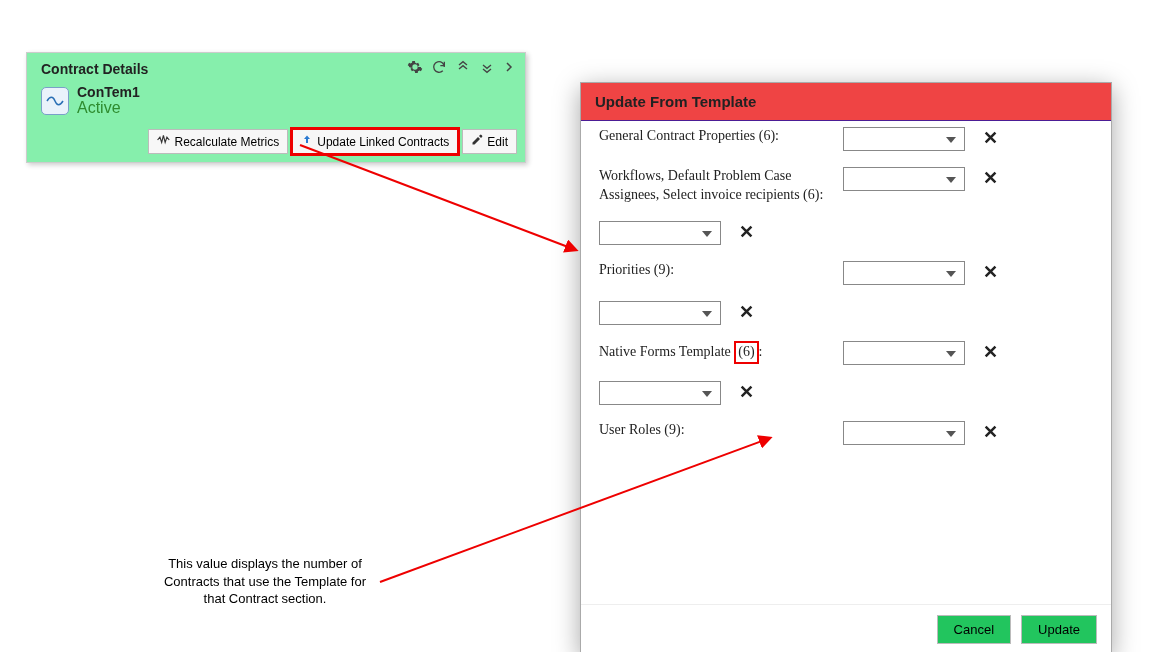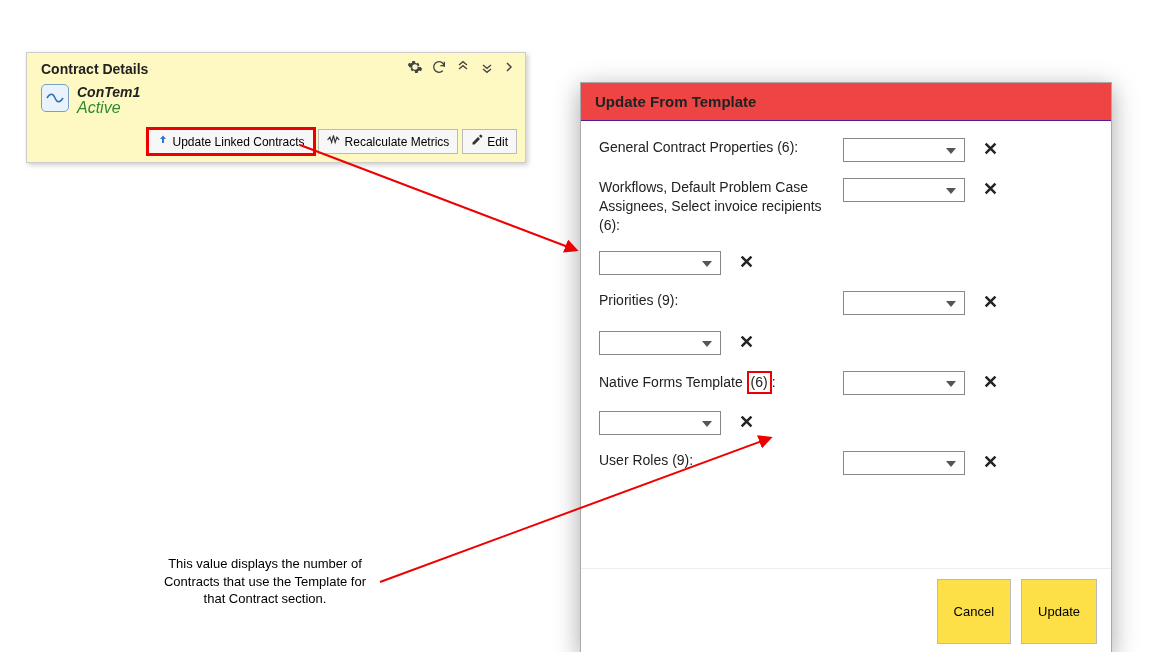--- a/index.html
+++ b/index.html
@@ -12,33 +12,33 @@
     width: 1150px;
     height: 652px;
     position: relative;
   }
   .panel {
     position: absolute;
     left: 26px;
     top: 52px;
     width: 500px;
     border: 1px solid #ccc;
-    background: #fef9c3;
+    background: #86efac;
     box-shadow: 2px 2px 5px rgba(0,0,0,0.2);
   }
   .panel-header {
     display: flex;
     justify-content: space-between;
     align-items: center;
     padding: 6px 10px 4px 14px;
   }
   .panel-title { font-weight: bold; font-size: 14px; }
   .panel-icons { display: flex; gap: 8px; align-items: center; }
   .panel-icons span { cursor: pointer; }
-  .obj-row { display: flex; align-items: flex-start; padding: 2px 14px 8px 14px; font-style: italic; }
+  .obj-row { display: flex; align-items: center; padding: 2px 14px 8px 14px; }
   .obj-icon {
     width: 28px; height: 28px;
     border: 1px solid #7aa0c8;
     border-radius: 5px;
     background: #eaf2fb;
     display: flex; align-items: center; justify-content: center;
     margin-right: 8px;
   }
   .obj-icon svg { width: 20px; height: 14px; }
   .obj-name { font-weight: bold; font-size: 14px; }
@@ -72,21 +72,21 @@
     display: flex;
     flex-direction: column;
   }
   .dialog-title {
     background: #ef4444;
     border-bottom: 1px solid #4c1d95;
     padding: 10px 14px;
     font-weight: bold;
     font-size: 15px;
   }
-  .dialog-body { flex: 1; padding: 17px 18px 4px 18px; overflow: auto; }
+  .dialog-body { flex: 1; padding: 6px 18px 4px 18px; overflow: auto; font-family: Liberation Serif, serif; }
   .form-row {
     display: flex;
     align-items: flex-start;
     margin-bottom: 16px;
   }
   .form-label {
     width: 244px;
     font-size: 14px;
     line-height: 1.35;
     padding-right: 10px;
@@ -117,22 +117,22 @@
   }
   .dialog-footer {
     display: flex;
     justify-content: flex-end;
     gap: 10px;
     padding: 10px 14px;
     border-top: 1px solid #eee;
   }
   .dlg-btn {
     border: 1px solid #bbb;
-    background: #fde047;
-    padding: 24px 16px;
+    background: #22c55e;
+    padding: 6px 16px;
     font-size: 13px;
     cursor: pointer;
   }
   .annotation {
     position: absolute;
     left: 155px;
     top: 555px;
     width: 220px;
     text-align: center;
     color: #000000;
@@ -185,35 +185,35 @@
       <svg viewBox="0 0 40 24">
           <path d="M4 12 C10 2, 16 2, 20 12 S30 22, 36 12" fill="none" stroke="#2a6fb5" stroke-width="3"></path>
         </svg>
     </div>
     <div>
       <div class="obj-name">ConTem1</div>
       <div class="obj-status">Active</div>
     </div>
   </div>
   <div class="panel-buttons">
+    <button class="btn">
+      <span>
+        <svg width="14" height="12" viewBox="0 0 24 16">
+            <path fill="none" stroke="#333" stroke-width="2" d="M1 8l4-5 3 9 3-12 3 12 3-9 4 5"></path>
+          </svg>
+      </span>
+      <span>Recalculate Metrics</span>
+    </button>
     <button class="btn highlight-red">
       <span>
         <svg width="12" height="12" viewBox="0 0 24 24">
             <path fill="#2a7ad1" d="M12 3l6 7h-4v8h-4v-8H6z"></path>
           </svg>
       </span>
       <span>Update Linked Contracts</span>
-    </button>
-    <button class="btn">
-      <span>
-        <svg width="14" height="12" viewBox="0 0 24 16">
-            <path fill="none" stroke="#333" stroke-width="2" d="M1 8l4-5 3 9 3-12 3 12 3-9 4 5"></path>
-          </svg>
-      </span>
-      <span>Recalculate Metrics</span>
     </button>
     <button class="btn">
       <span>
         <svg width="12" height="12" viewBox="0 0 24 24">
             <path fill="#333" d="M3 17l11-11 4 4L7 21H3v-4zM16 4l4 4 2-2a2 2 0 000-3l-1-1a2 2 0 00-3 0l-2 2z"></path>
           </svg>
       </span>
       <span>Edit</span>
     </button>
   </div>

